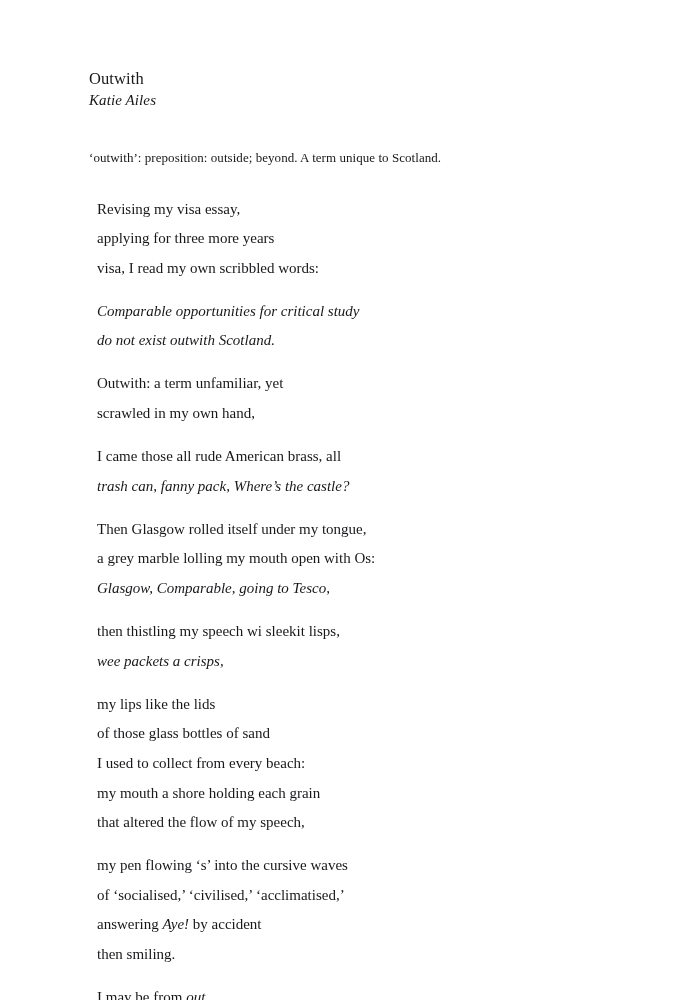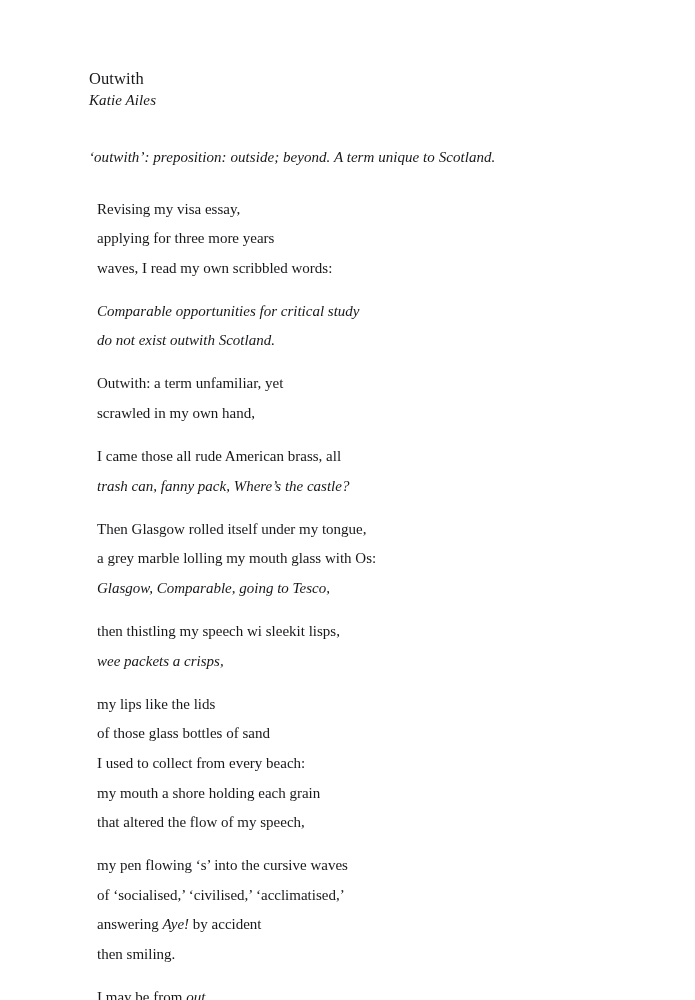--- a/index.html
+++ b/index.html
@@ -32,22 +32,21 @@
   }
   .poem-author {
     font-size: 15px;
     font-style: italic;
     font-weight: 400;
     line-height: 21.5px;
     margin: 0;
     letter-spacing: 0.1px;
   }
   .epigraph {
-    font-size: 15px;
-    font-style: italic;
+    font-size: 13px;
     line-height: 21.5px;
     margin: 0;
     padding-top: 36px;
     letter-spacing: 0.05px;
   }
   .poem-body {
     padding-top: 22px;
   }
   .stanza {
     margin: 0 0 21.5px 0;
@@ -79,37 +78,37 @@
 
   <h1 class="poem-title">Outwith</h1>
   <div class="poem-author">Katie Ailes</div>
 
   <div class="epigraph">‘outwith’: preposition: outside; beyond. A term unique to Scotland.</div>
 
   <div class="poem-body">
       <div class="stanza">
         <div class="line roman">Revising my visa essay,</div>
         <div class="line roman">applying for three more years</div>
-        <div class="line roman">waves, I read my own scribbled words:</div>
+        <div class="line roman">visa, I read my own scribbled words:</div>
       </div>
       <div class="stanza">
         <div class="line italic">Comparable opportunities for critical study</div>
         <div class="line italic">do not exist outwith Scotland.</div>
       </div>
       <div class="stanza">
         <div class="line roman">Outwith: a term unfamiliar, yet</div>
         <div class="line roman">scrawled in my own hand,</div>
       </div>
       <div class="stanza">
         <div class="line roman">I came those all rude American brass, all</div>
         <div class="line italic">trash can, fanny pack, Where’s the castle?</div>
       </div>
       <div class="stanza">
         <div class="line roman">Then Glasgow rolled itself under my tongue,</div>
-        <div class="line roman">a grey marble lolling my mouth glass with Os:</div>
+        <div class="line roman">a grey marble lolling my mouth open with Os:</div>
         <div class="line italic">Glasgow, Comparable, going to Tesco,</div>
       </div>
       <div class="stanza">
         <div class="line roman">then thistling my speech wi sleekit lisps,</div>
         <div class="line italic">wee packets a crisps,</div>
       </div>
       <div class="stanza">
         <div class="line roman">my lips like the lids</div>
         <div class="line roman">of those glass bottles of sand</div>
         <div class="line roman">I used to collect from every beach:</div>

